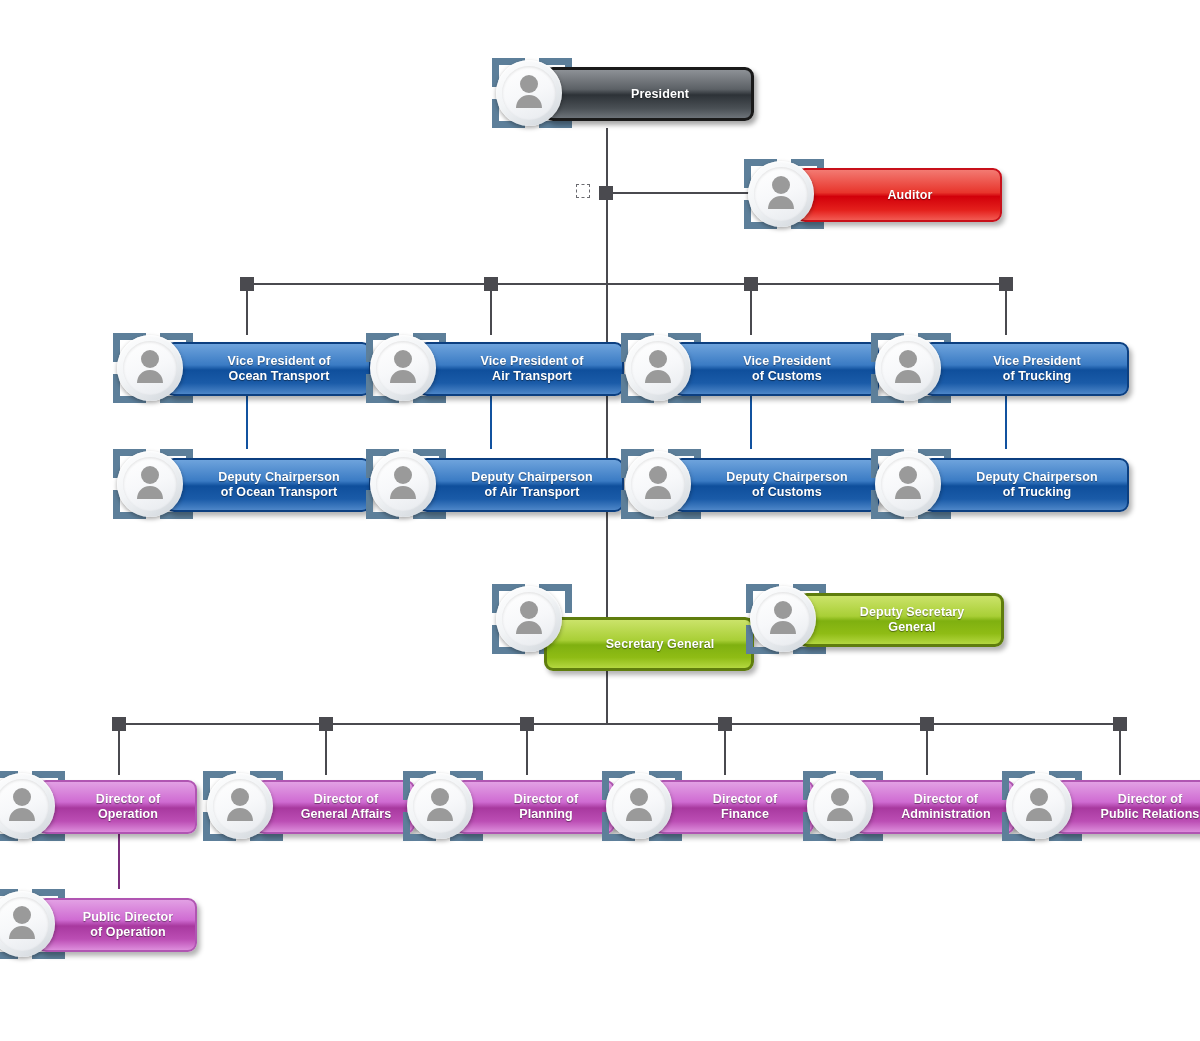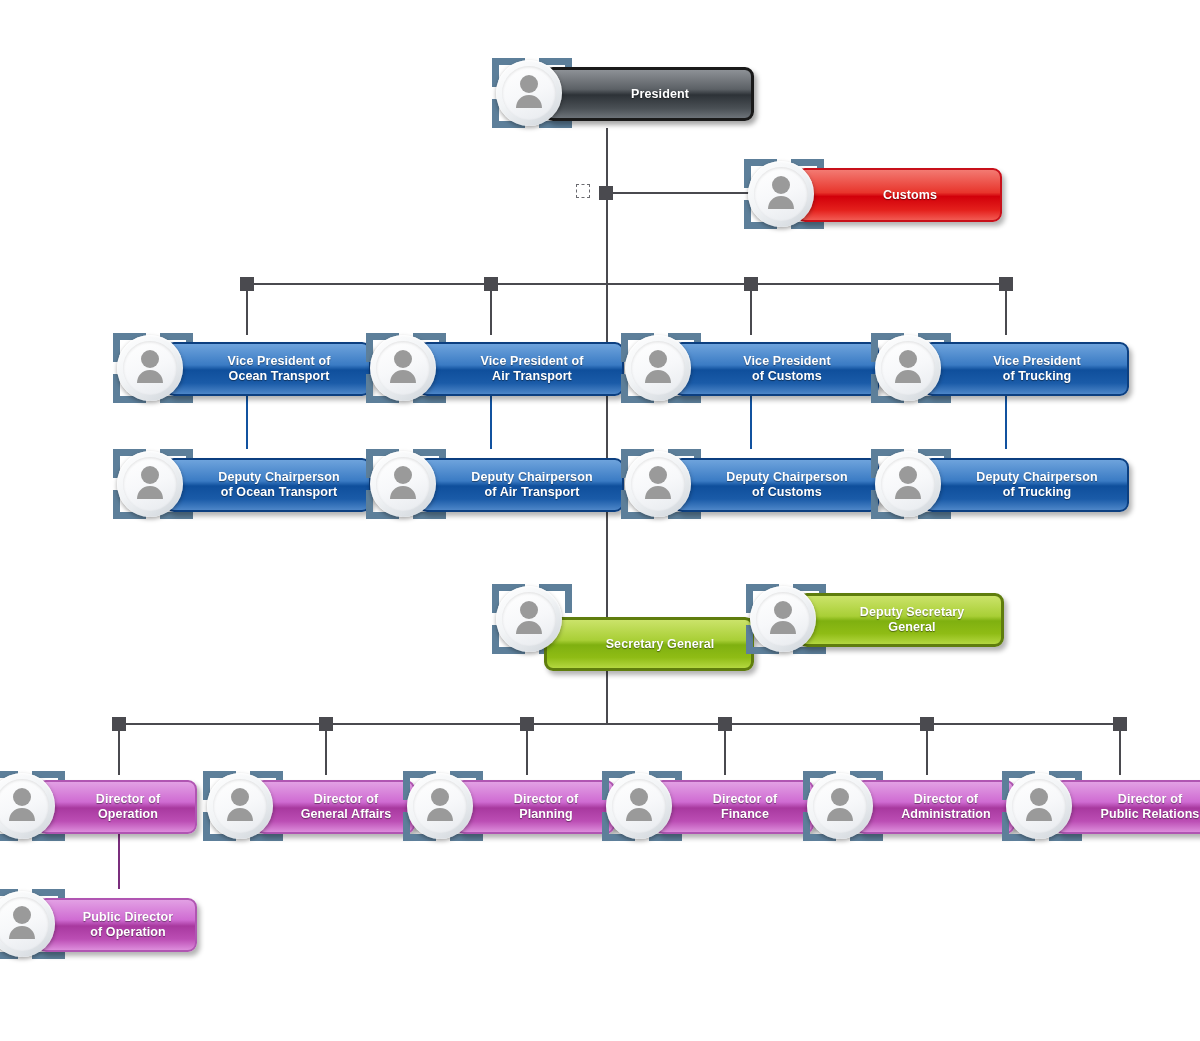--- a/index.html
+++ b/index.html
@@ -216,21 +216,21 @@
   </div>
 
   <div class="node" style="left:744px; top:159px;">
     <div class="node-brackets">
       <i class="tl"></i>
         <i class="tr"></i>
         <i class="bl"></i>
         <i class="br"></i>
     </div>
     <div class="node-box box-red" style="width:206px; height:54px;">
-      <span class="node-label">Customs</span>
+      <span class="node-label">Auditor</span>
     </div>
     <div class="avatar">
       <svg viewBox="0 0 34 38">
           <circle cx="17" cy="10" r="9" fill="#9a9a9a"></circle>
           <path d="M17 21c-8 0-13 6-13 13h26c0-7-5-13-13-13z" fill="#9a9a9a"></path>
         </svg>
     </div>
   </div>
 
   <div class="node" style="left:113px; top:333px;">

